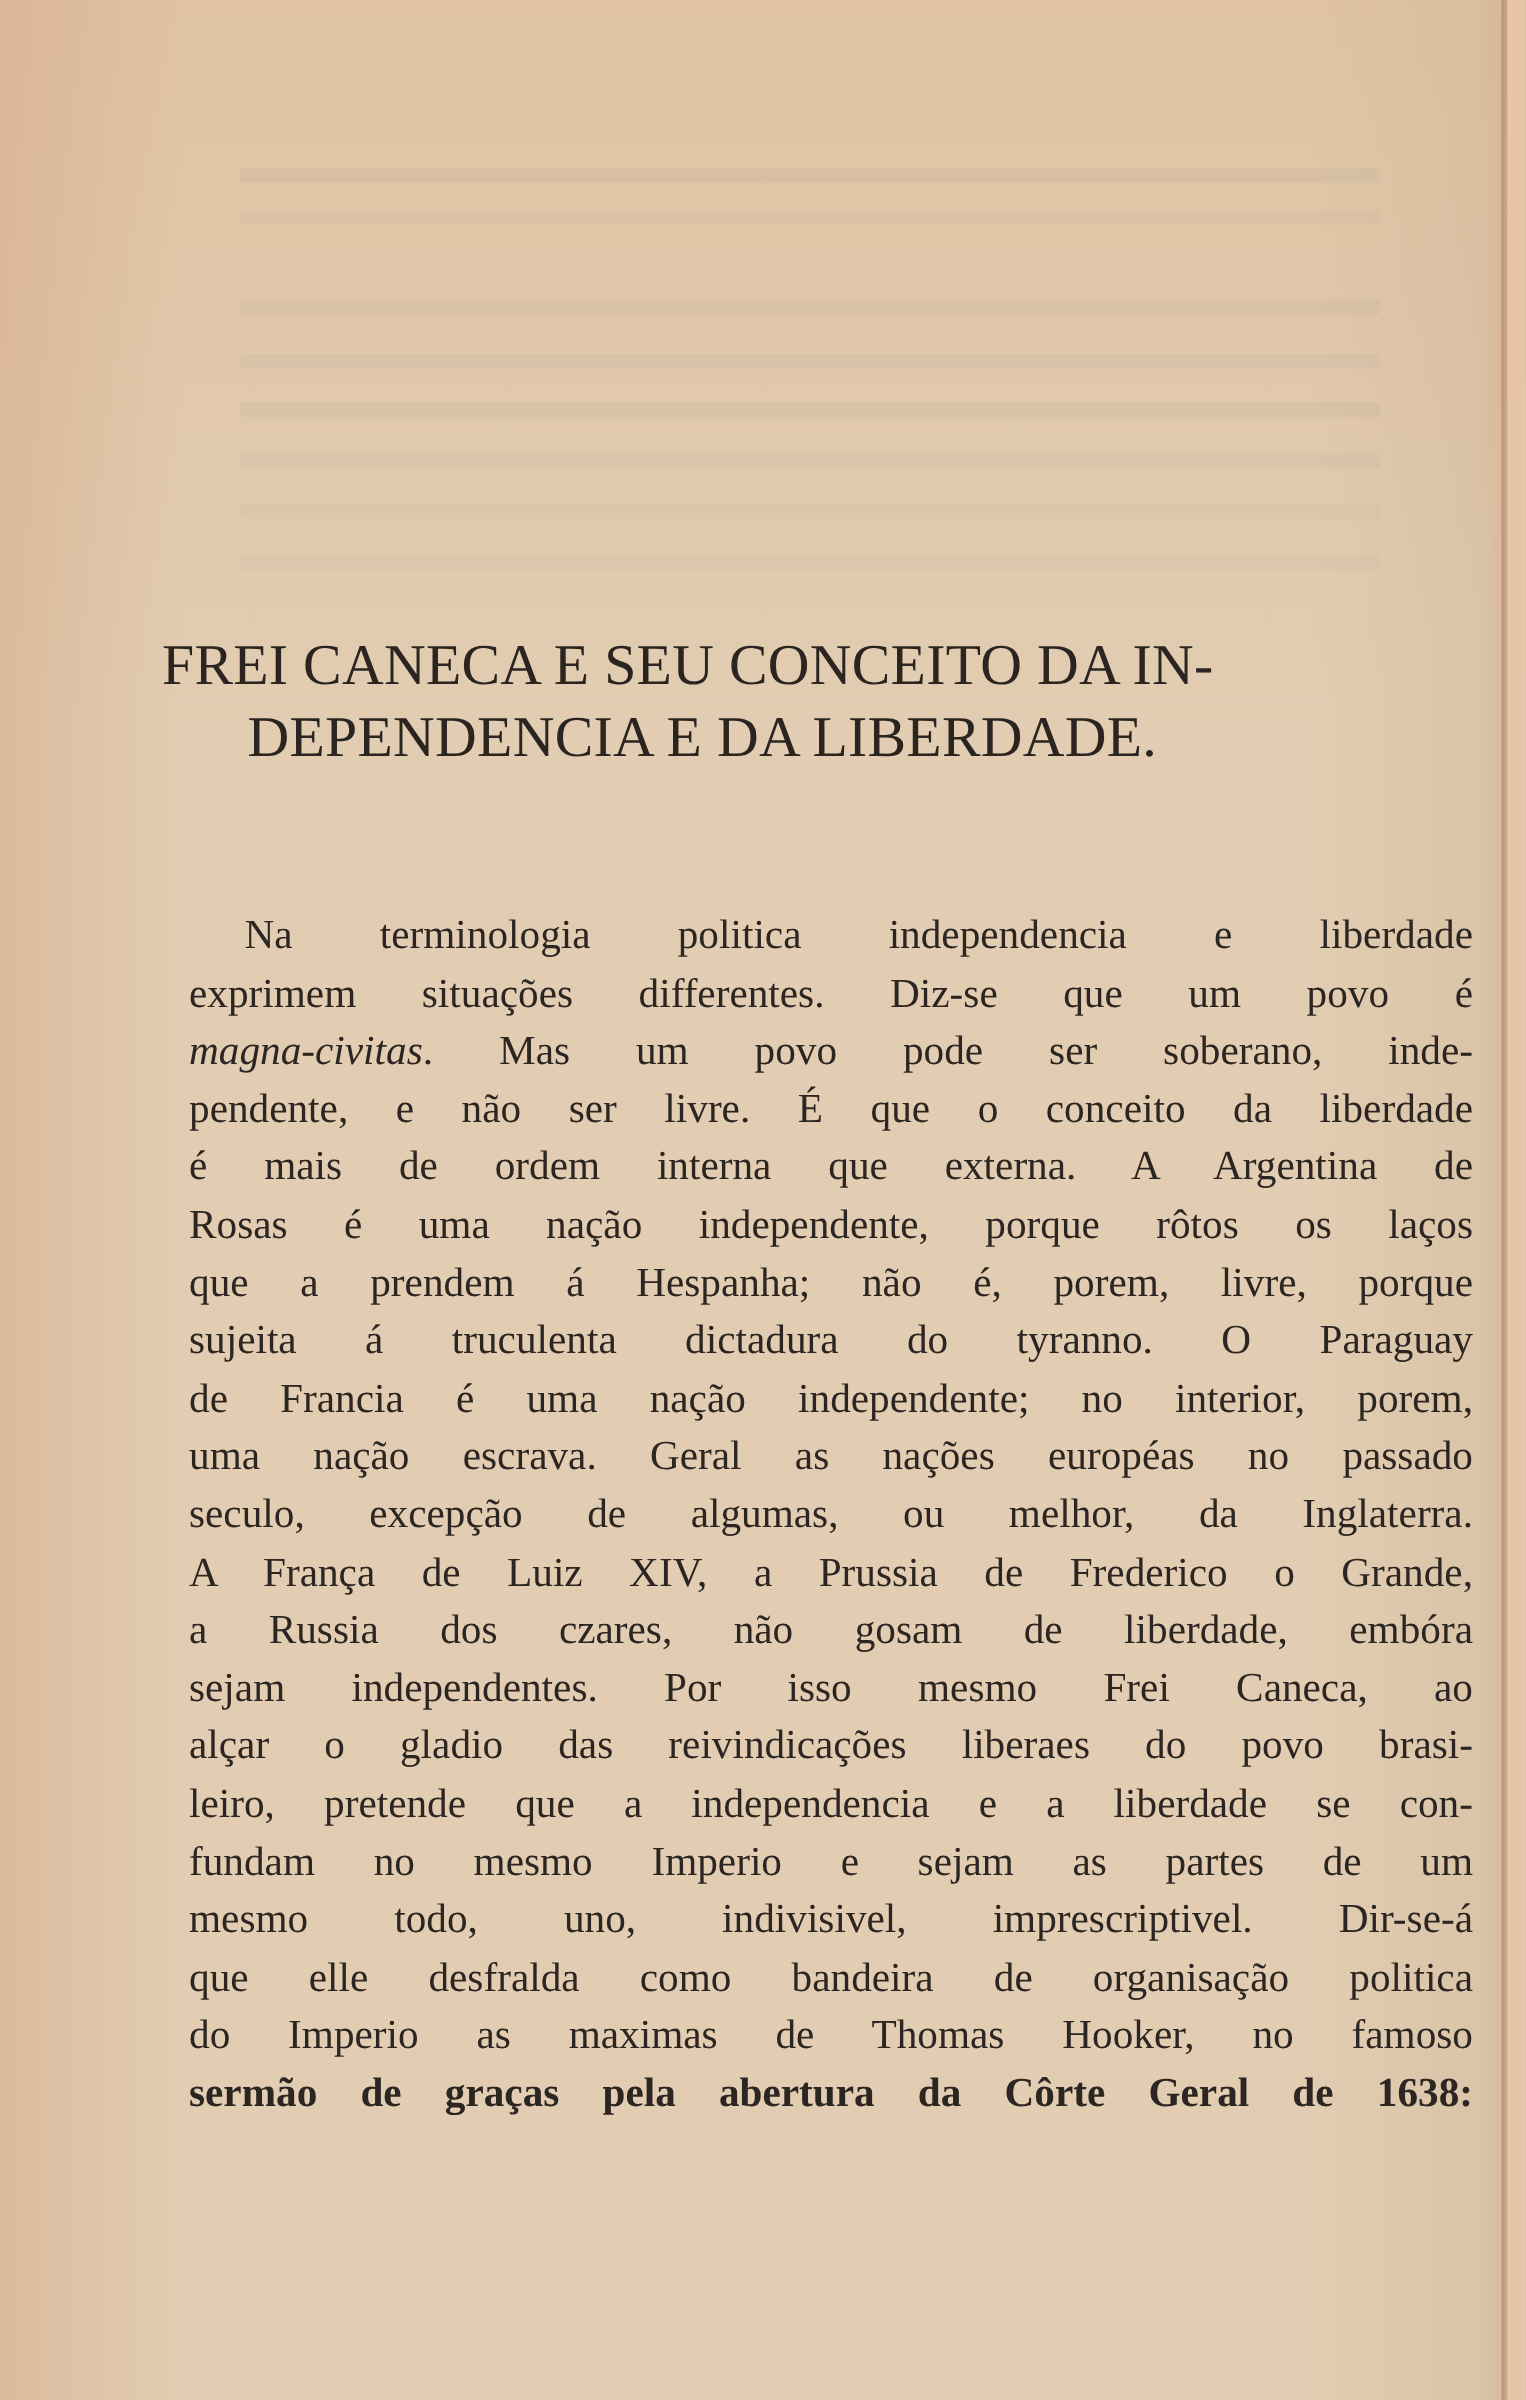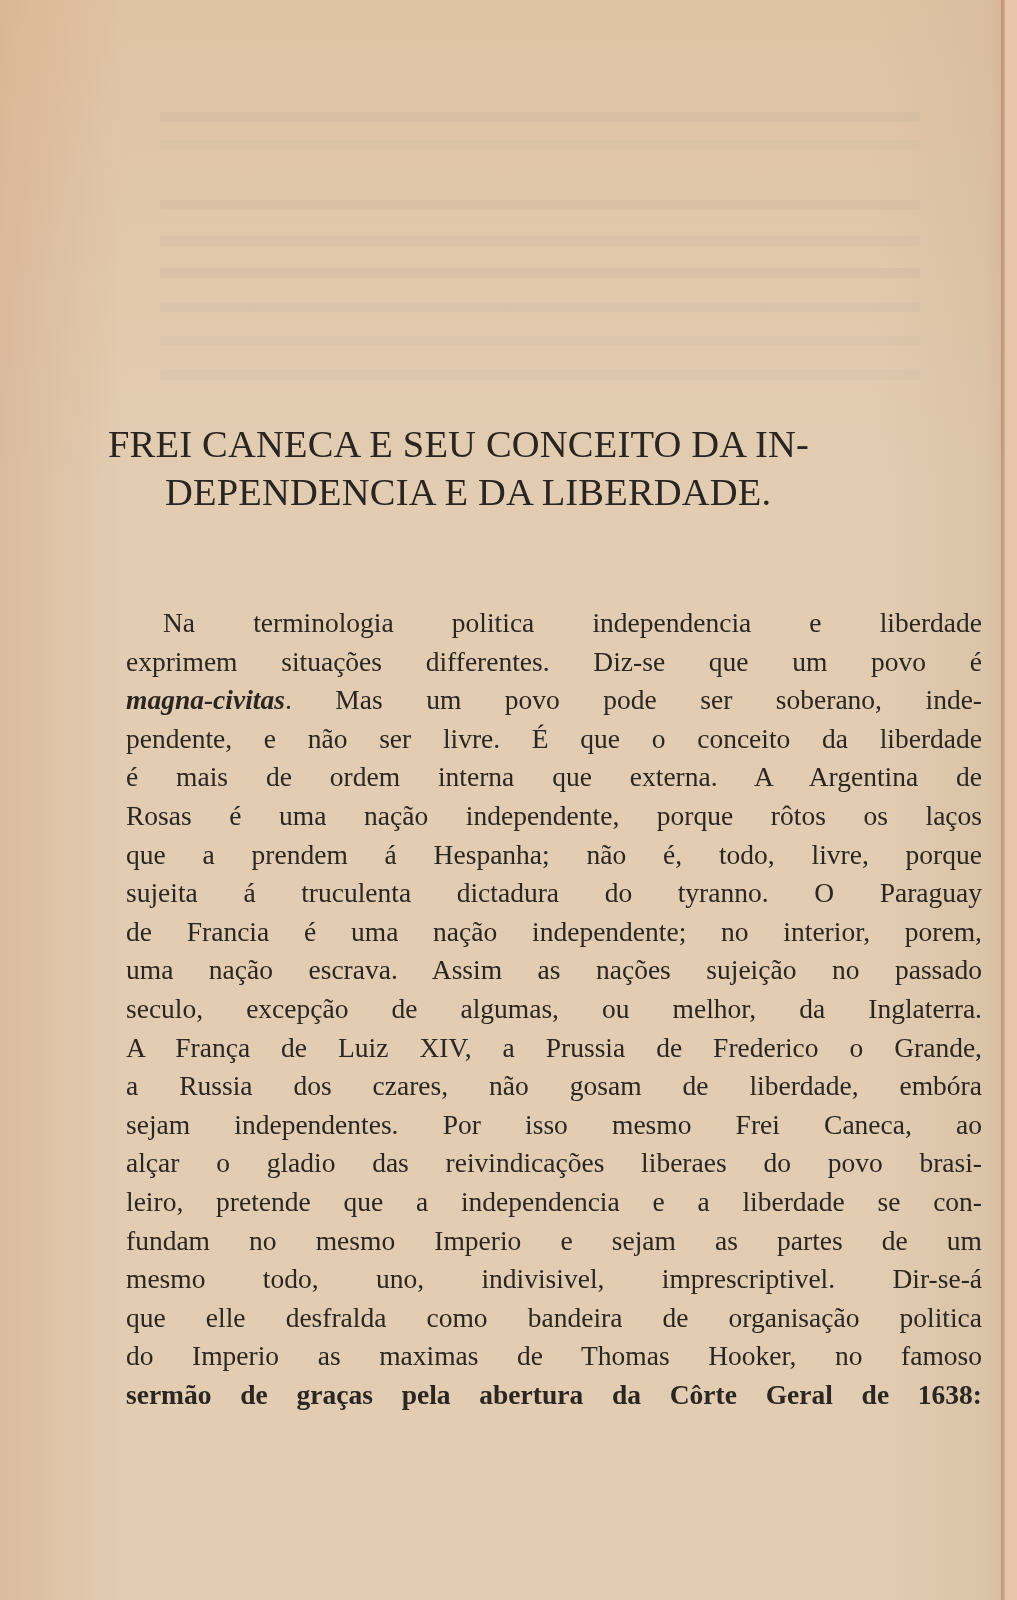--- a/index.html
+++ b/index.html
@@ -85,21 +85,20 @@
     }
     .body-text .ln.first {
       padding-left: 37px;
     }
     .body-text .ln.last {
       text-align-last: justify;
       font-weight: bold;
     }
     .body-text em {
       font-style: italic;
-      font-weight: bold;
     }
   </style>
 </head>
 <body>
 
 <div class="page">
 
   <div class="bleed" style="top:112px;"></div>
   <div class="bleed" style="top:140px; opacity:0.7;"></div>
   <div class="bleed" style="top:200px;"></div>
@@ -117,24 +116,24 @@
     <span class="line second">DEPENDENCIA E DA LIBERDADE.</span>
   </h1>
 
   <div class="body-text">
     <span class="ln first">Na terminologia politica independencia e liberdade</span>
     <span class="ln">exprimem situações differentes. Diz-se que um povo é</span>
     <span class="ln"><em>magna-civitas</em><span>. Mas um povo pode ser soberano, inde-</span></span>
     <span class="ln">pendente, e não ser livre. É que o conceito da liberdade</span>
     <span class="ln">é mais de ordem interna que externa. A Argentina de</span>
     <span class="ln">Rosas é uma nação independente, porque rôtos os laços</span>
-    <span class="ln">que a prendem á Hespanha; não é, todo, livre, porque</span>
+    <span class="ln">que a prendem á Hespanha; não é, porem, livre, porque</span>
     <span class="ln">sujeita á truculenta dictadura do tyranno. O Paraguay</span>
     <span class="ln">de Francia é uma nação independente; no interior, porem,</span>
-    <span class="ln">uma nação escrava. Assim as nações sujeição no passado</span>
+    <span class="ln">uma nação escrava. Geral as nações européas no passado</span>
     <span class="ln">seculo, excepção de algumas, ou melhor, da Inglaterra.</span>
     <span class="ln">A França de Luiz XIV, a Prussia de Frederico o Grande,</span>
     <span class="ln">a Russia dos czares, não gosam de liberdade, embóra</span>
     <span class="ln">sejam independentes. Por isso mesmo Frei Caneca, ao</span>
     <span class="ln">alçar o gladio das reivindicações liberaes do povo brasi-</span>
     <span class="ln">leiro, pretende que a independencia e a liberdade se con-</span>
     <span class="ln">fundam no mesmo Imperio e sejam as partes de um</span>
     <span class="ln">mesmo todo, uno, indivisivel, imprescriptivel. Dir-se-á</span>
     <span class="ln">que elle desfralda como bandeira de organisação politica</span>
     <span class="ln">do Imperio as maximas de Thomas Hooker, no famoso</span>

